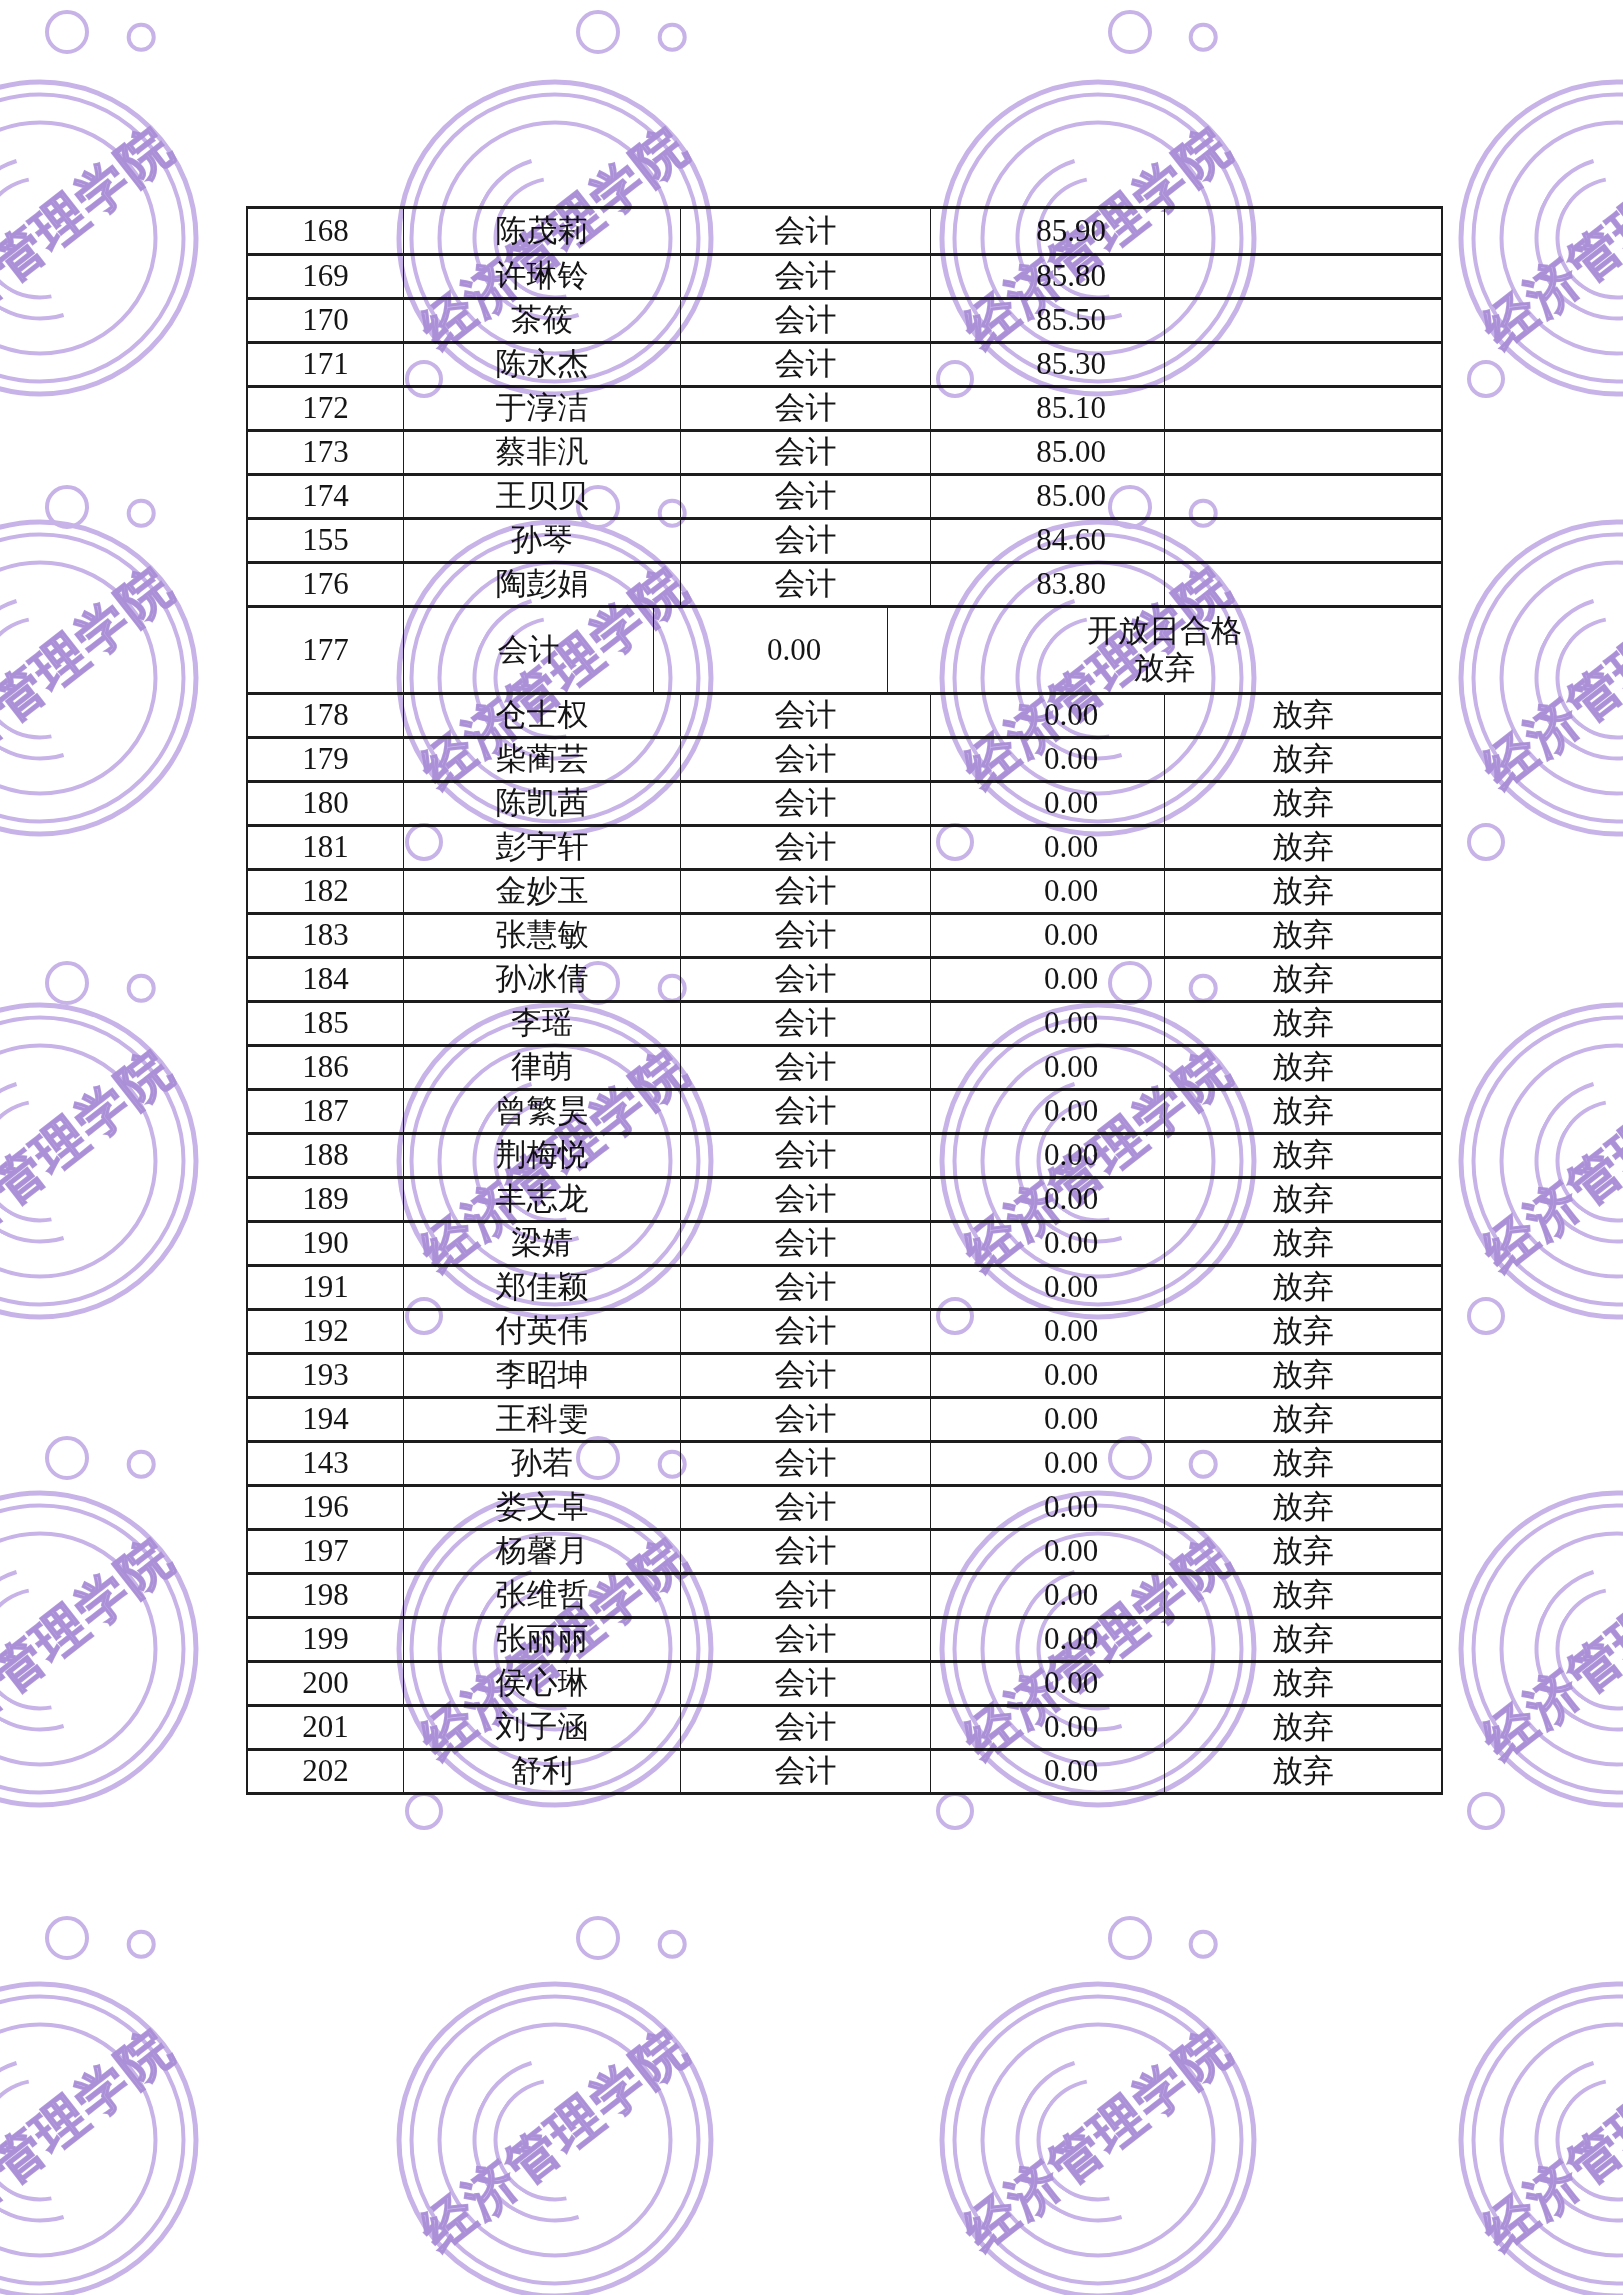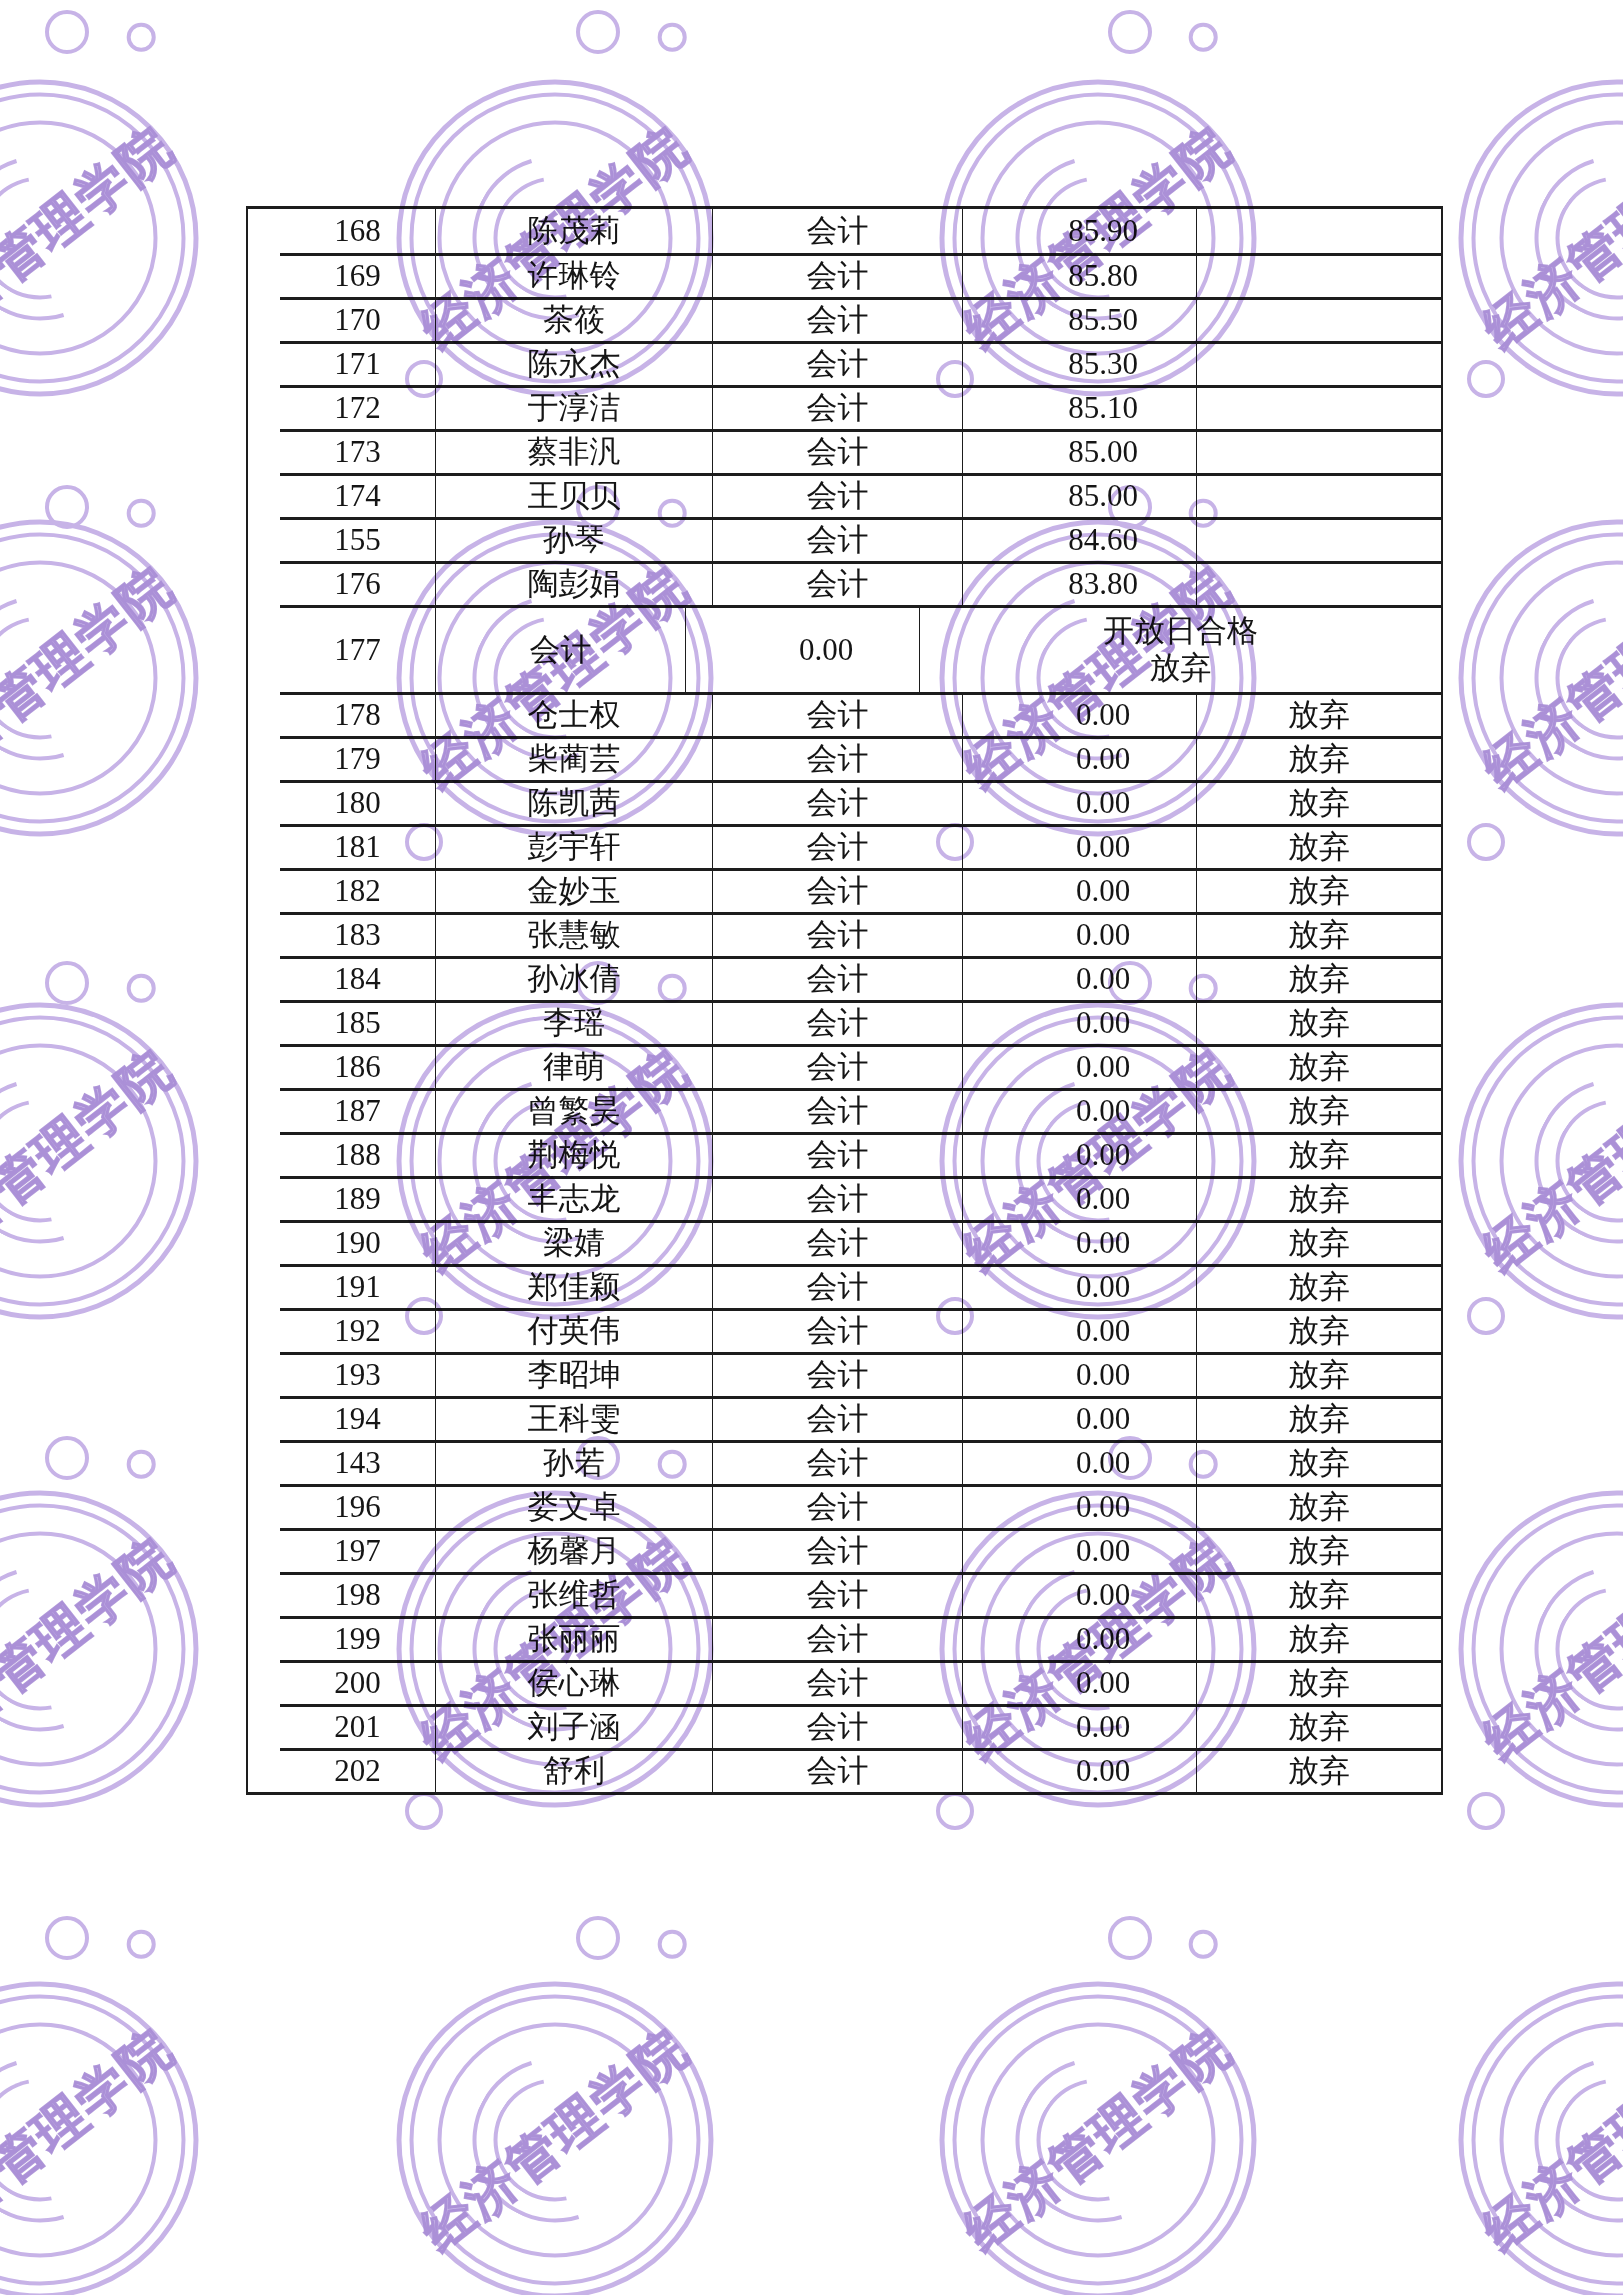--- a/index.html
+++ b/index.html
@@ -54,21 +54,20 @@
     box-sizing:border-box;
     border:2.4px solid #1d1d1d;
     border-top-width:3.2px; border-bottom-width:3.2px;
     background:transparent;
   }
   .tr {
     display:flex;
     height:44px;
     box-sizing:border-box;
     border-top:3.2px solid #1d1d1d;
-    margin-left:32px;
   }
   .tr:first-child { border-top:none; }
   .tr.tall { height:87px; }
   .td {
     box-sizing:border-box;
     border-left:1.6px solid #1d1d1d;
     display:flex; flex-direction:column;
     align-items:center; justify-content:center;
     font-size:31px; color:#151515;
     line-height:1.18;

